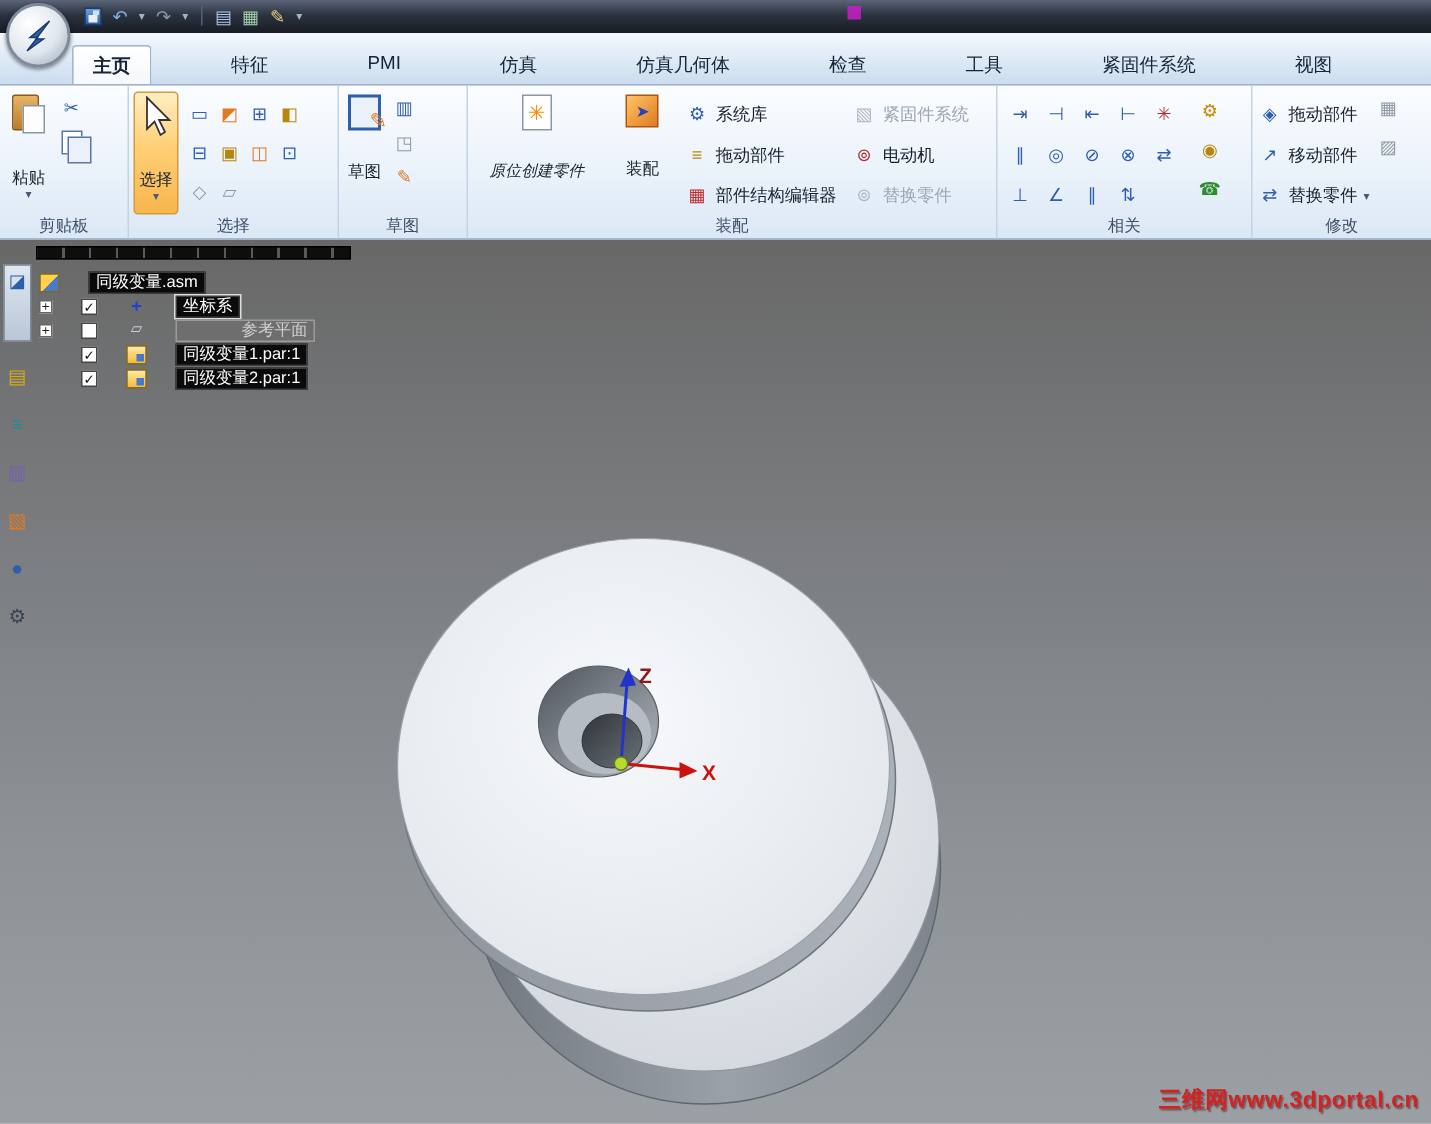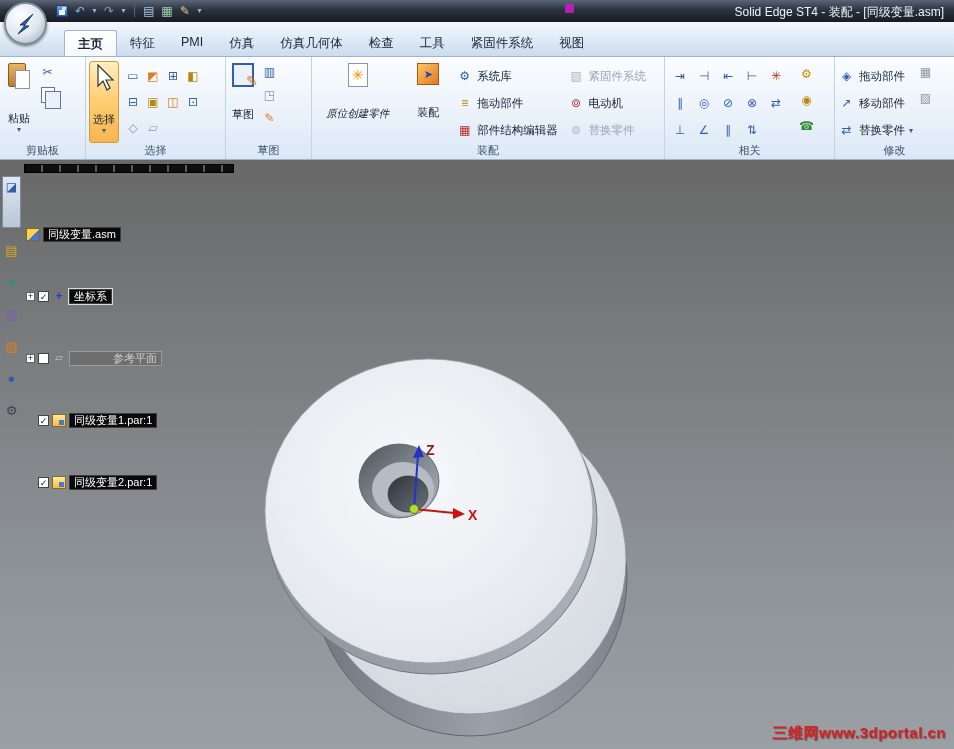--- a/index.html
+++ b/index.html
@@ -24,21 +24,21 @@
   .title-text { position:absolute; right:10px; top:4px; font-size:12px; color:#eef3fa; }
 
   
   .appbtn { position:absolute; left:4px; top:2px; width:43px; height:43px; border-radius:50%; z-index:20;
     background:radial-gradient(circle at 35% 30%, #ffffff, #dfe6ee 55%, #9aa6b5);
     border:2px solid #7e8a9a; box-shadow:0 1px 3px rgba(0,0,0,.55); display:flex; align-items:center; justify-content:center; }
 
   
   .tabrow { position:absolute; top:22px; left:0; right:0; height:35px;
     background:linear-gradient(#f3f8fd,#dde9f5 55%,#ccdcee); border-bottom:1px solid #9fb4cc; }
-  .tabs { position:absolute; left:64px; bottom:0; display:flex; align-items:flex-end; }
+  .tabs { position:absolute; left:48px; bottom:0; display:flex; align-items:flex-end;gap:40px; }
   .tab { height:26px; padding:5px 13px 0; font-size:12.5px; color:#17243a; white-space:nowrap; }
   .tab.active { background:linear-gradient(#ffffff,#f4f8fc); border:1px solid #9fb6cf; border-bottom:none;
     border-radius:3px 3px 0 0; font-weight:bold; }
 
   
   .ribbon { position:absolute; top:57px; left:0; right:0; height:103px; display:flex;
     background:linear-gradient(#fbfdff,#e9f1fa 60%,#dbe8f5); border-bottom:1px solid #9fb4cc; }
   .rgroup { position:relative; height:100%; border-right:1px solid #c3d3e6; padding:4px 3px 16px; }
   .rgroup-label { position:absolute; bottom:1px; left:0; right:0; text-align:center; font-size:11px; color:#41506a; }
   .grp-content { display:flex; gap:4px; height:100%; }
@@ -79,21 +79,21 @@
   
   .edgebar { position:absolute; left:1px; top:16px; width:21px; display:flex; flex-direction:column; align-items:center; gap:14px; }
   .eb-tab { width:19px; height:52px; background:linear-gradient(#dfe8f2,#b9c6d6); border:1px solid #7e8a9a;
     display:flex; justify-content:center; padding-top:3px; font-size:12px; color:#2d5fa8; }
   .eb-icon { width:18px; height:18px; text-align:center; line-height:18px; font-size:13px; }
   .eb-y { color:#d8a818; } .eb-t { color:#1f8f8f; } .eb-m { color:#7a5fb5; }
   .eb-o { color:#e07b1f; } .eb-b { color:#2d5fa8; } .eb-d { color:#3a4350; }
 
   
   .pathfinder { position:absolute; left:26px; top:20px; font-size:11px; }
-  .pf-row { display:flex; align-items:center; height:16px; gap:3px;margin-top:46px; }
+  .pf-row { display:flex; align-items:center; height:16px; gap:19px; }
   .pf-label { background:#0a0a0a; color:#fff; border:1px solid #3c3c3c; padding:0 4px; line-height:13px; white-space:nowrap; }
   .pf-label.dim { background:#6e6e6e; color:#cfcfcf; border-color:#9a9a9a;padding-left:43px; }
   .pf-label.sel-box { outline:1px solid #d9dde3; }
   .expander { width:9px; height:9px; background:#fff; border:1px solid #666; font-size:9px; line-height:7px; text-align:center; color:#222; }
   .cbx { width:11px; height:11px; background:#fff; border:1px solid #444; font-size:9px; line-height:10px; text-align:center; color:#111; }
   .pf-ico { width:14px; height:13px; display:inline-block; text-align:center; line-height:12px; font-size:10px; }
   .ico-asm { background:linear-gradient(135deg,#ffd24a 55%,#4a79c9 55%); border:1px solid #7a6a2a; }
   .ico-csys { color:#1f3fd0; font-weight:bold; font-size:12px; }
   .ico-planes { color:#c9ced6; }
   .ico-part { background:linear-gradient(#ffe9a8,#f4bd3a); border:1px solid #8a6a1a; position:relative; }
@@ -117,21 +117,20 @@
       <span class="qbtn caret">▾</span>
       <span class="qbtn c-redo">↷</span>
       <span class="qbtn caret">▾</span>
       <span class="qsep"></span>
       <span class="qbtn c-doc">▤</span>
       <span class="qbtn c-grid">▦</span>
       <span class="qbtn c-pencil">✎</span>
       <span class="qbtn caret">▾</span>
     </div>
     <span class="tb-artifact"></span>
-    <div class="title-text">Solid Edge ST4 - 装配 - [同级变量.asm]</div>
   </div>
 
   <div class="appbtn">
     <svg width="26" height="26" viewBox="0 0 26 26">
       <path d="M20 3 L7 14 L12 14 L5 23 L16 15 L11 15 Z" fill="#2d5fa8" stroke="#1c3a6b" stroke-width="1"></path>
     </svg>
   </div>
 
   <div class="tabrow">
     <div class="tabs">

